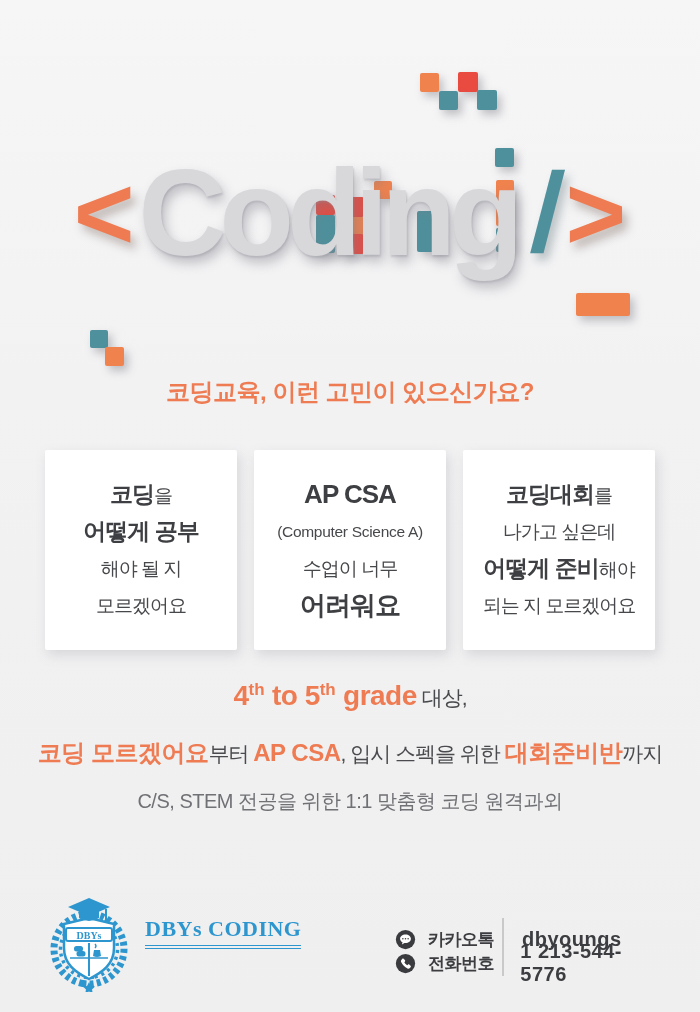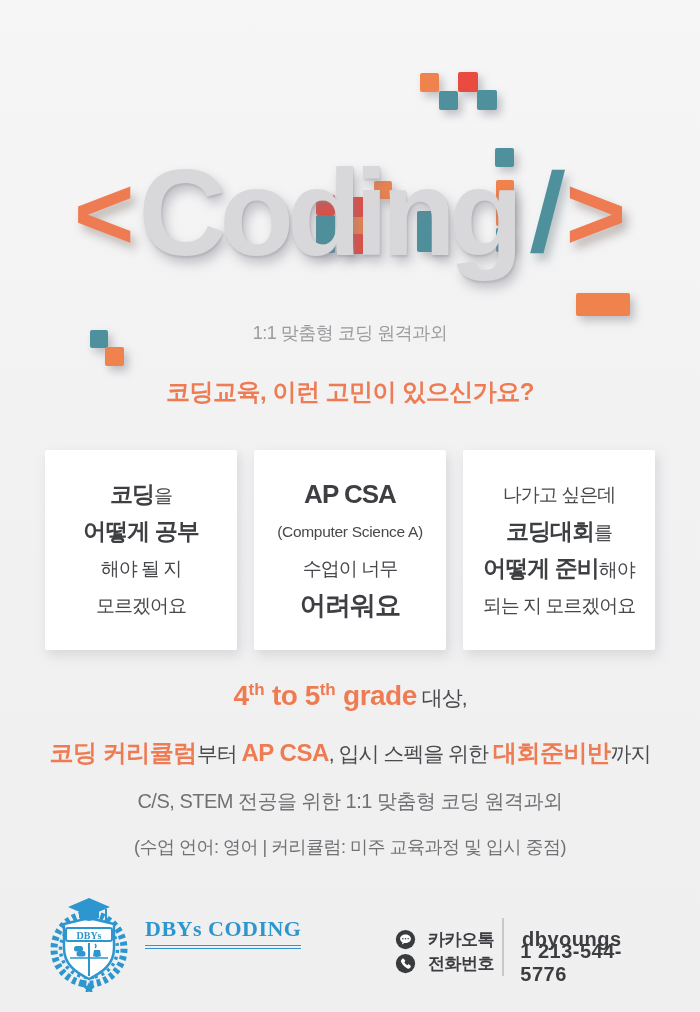--- a/index.html
+++ b/index.html
@@ -155,21 +155,20 @@
   <div class="sq sq16 c-orange"></div>
   <div class="sq sq17 c-orange"></div>
 
   <div class="hero-title">
     <span class="br open">&lt;</span>
     <span class="word">Coding</span>
     <span class="slash">/</span>
     <span class="br close">&gt;</span>
   </div>
 
-  <div class="tagline">1:1 맞춤형 코딩 원격과외</div>
   <div class="question">코딩교육, 이런 고민이 있으신가요?</div>
 
   <div class="cards">
     <div class="card">
       <div class="cl">
           <span class="seg b">코딩</span>
           <span class="seg r">을</span>
         </div>
       <div class="cl">
           <span class="seg b">어떻게 공부</span>
@@ -190,54 +189,53 @@
         </div>
       <div class="cl">
           <span class="seg r">수업이 너무</span>
         </div>
       <div class="cl">
           <span class="seg xb">어려워요</span>
         </div>
     </div>
     <div class="card">
       <div class="cl">
-          <span class="seg r">나가고 싶은데</span>
-        </div>
-      <div class="cl">
           <span class="seg b">코딩대회</span>
           <span class="seg r">를</span>
+        </div>
+      <div class="cl">
+          <span class="seg r">나가고 싶은데</span>
         </div>
       <div class="cl">
           <span class="seg b">어떻게 준비</span>
           <span class="seg r">해야</span>
         </div>
       <div class="cl">
           <span class="seg r">되는 지 모르겠어요</span>
         </div>
     </div>
   </div>
 
   <div class="pitch-line grade-line">
       <span class="seg o">4</span>
       <span class="seg o-sup">th</span>
       <span class="seg o"> to 5</span>
       <span class="seg o-sup">th</span>
       <span class="seg o"> grade</span>
       <span class="seg d"> 대상,</span>
     </div>
   <div class="pitch-line course-line">
-      <span class="seg o2">코딩 커리큘럼</span>
+      <span class="seg o2">코딩 모르겠어요</span>
       <span class="seg d2">부터 </span>
       <span class="seg o2">AP CSA</span>
       <span class="seg d2">, 입시 스펙을 위한 </span>
       <span class="seg o2">대회준비반</span>
       <span class="seg d2">까지</span>
     </div>
   <div class="target-line">C/S, STEM 전공을 위한 1:1 맞춤형 코딩 원격과외</div>
-  <div class="detail-line">(수업 언어: 영어 | 커리큘럼: 미주 교육과정 및 입시 중점)</div>
 
   <svg class="logo-crest" viewBox="0 0 90 96">
 
     <circle cx="45" cy="53" r="35" fill="none" stroke="#2E96CE" stroke-width="7" stroke-dasharray="4 3.2" transform="rotate(100 45 53)"></circle>
     <circle cx="45" cy="53" r="28.5" fill="none" stroke="#2E96CE" stroke-width="3.5" stroke-dasharray="3 4" transform="rotate(80 45 53)"></circle>
 
     <path d="M45 86 l2 4 4 .5 -3 3 .8 4 -3.8 -2 -3.8 2 .8 -4 -3 -3 4 -.5 z" fill="#2E96CE"></path>
 
     <path d="M45 22 L70 28 V52 C70 68 59 76 45 83 C31 76 20 68 20 52 V28 Z" fill="#ffffff" stroke="#2E96CE" stroke-width="2.5"></path>
 

